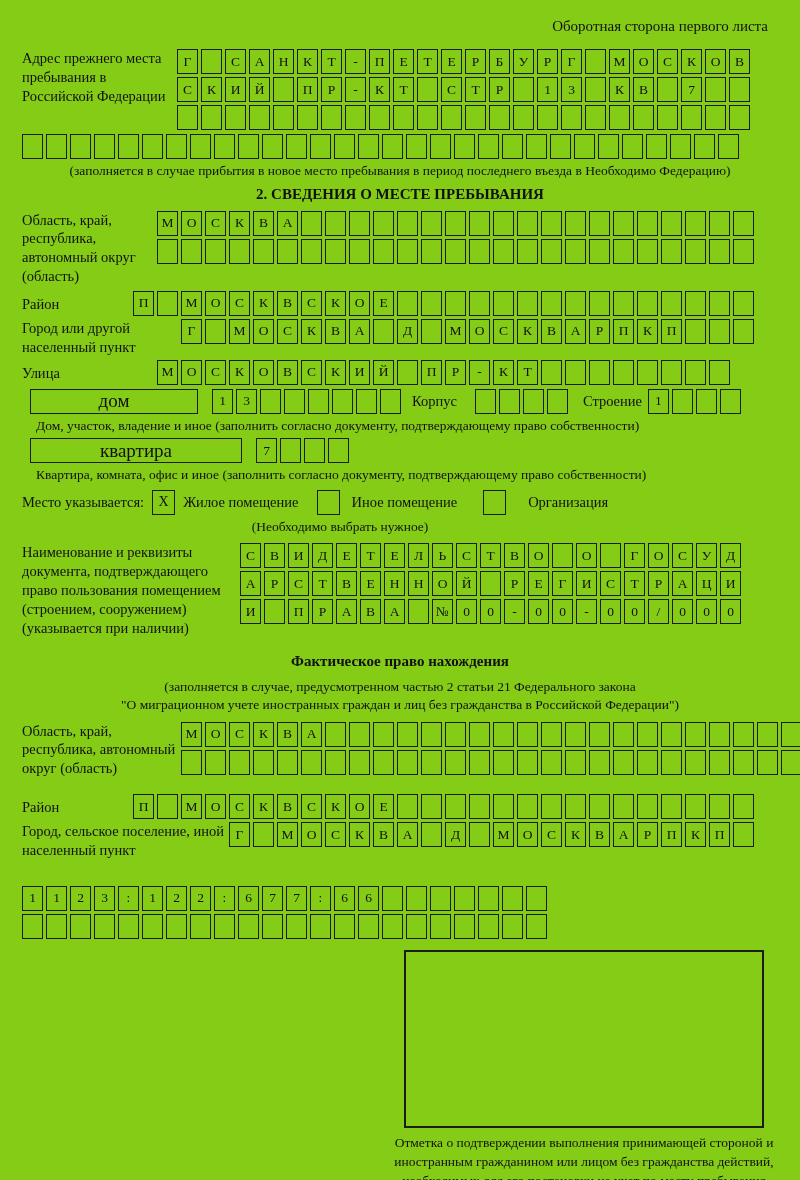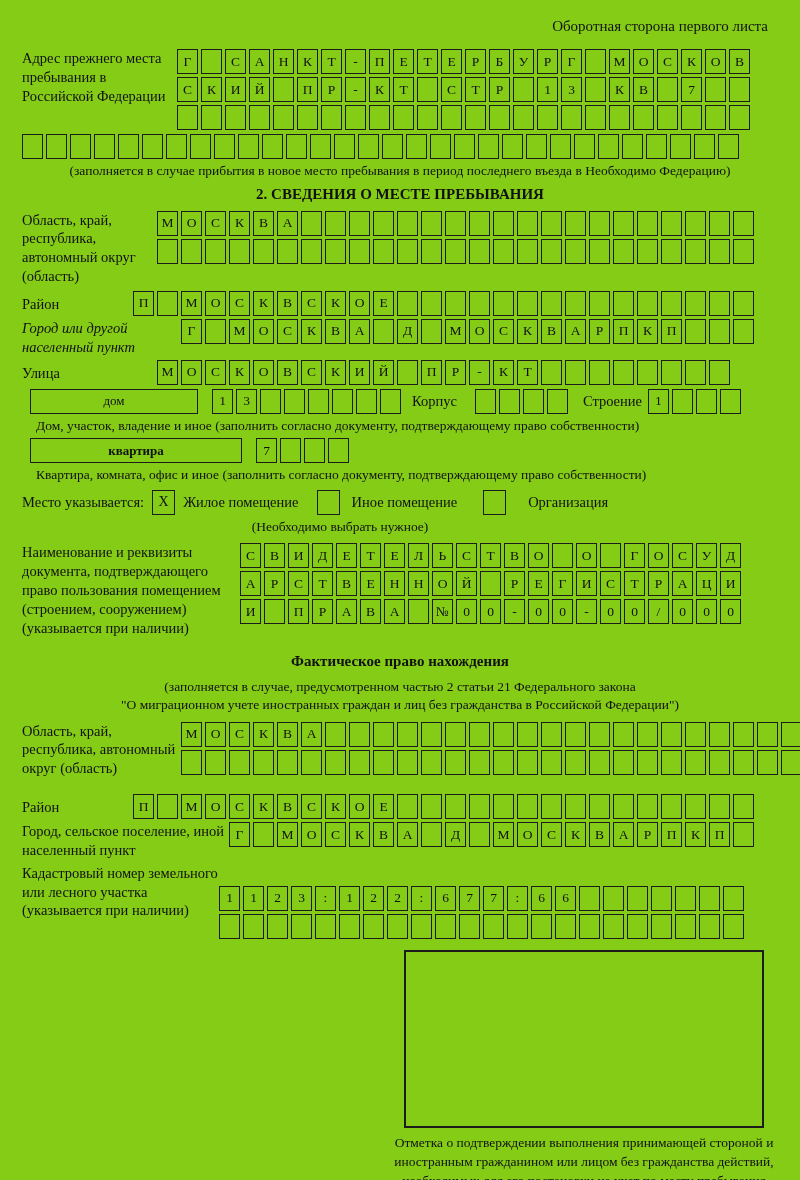--- a/index.html
+++ b/index.html
@@ -19,21 +19,21 @@
     font-size:13.5px;
   }
   .stack{display:flex;}
   .stack .rows > .cells{margin-bottom:3px;}
   .caption{font-size:13.5px;line-height:1.3;}
   .caption.center{text-align:center;}
   .sec-title{text-align:center;font-weight:bold;font-size:15px;margin:6px 0 8px 0;}
   .widebox{
     box-sizing:border-box;border:1.6px solid #1c1c1c;height:25px;
     display:inline-flex;align-items:center;justify-content:center;
-    font-size:13px;flex:none;
+    font-size:19px;flex:none;
   }
   .checkbox{
     flex:none;box-sizing:border-box;width:23px;height:25px;border:1.6px solid #1c1c1c;
     display:inline-flex;align-items:center;justify-content:center;font-size:14px;
   }
   .inline-lbl{font-size:14.5px;line-height:25px;flex:none;}
   .mark-wrap{display:flex;justify-content:flex-end;margin-top:8px;}
   .mark-col{width:388px;}
   .mark-box{box-sizing:border-box;width:360px;height:178px;border:2px solid #1c1c1c;margin-left:14px;}
   .mark-caption{font-size:13.5px;text-align:center;line-height:1.4;margin-top:6px;width:400px;margin-left:-6px;}
@@ -250,21 +250,21 @@
         <span class="cell"></span>
         <span class="cell"></span>
         <span class="cell"></span>
         <span class="cell"></span>
         <span class="cell"></span>
         <span class="cell"></span>
       </div>
   </div>
 
   <div class="row" style="margin-top:2px;">
-    <div class="label" style="width:159px;font-style:italic;">Город или другой населенный пункт</div>
+    <div class="label" style="width:159px;">Город или другой населенный пункт</div>
     <div class="cells">
         <span class="cell">Г</span>
         <span class="cell"></span>
         <span class="cell">М</span>
         <span class="cell">О</span>
         <span class="cell">С</span>
         <span class="cell">К</span>
         <span class="cell">В</span>
         <span class="cell">А</span>
         <span class="cell"></span>
@@ -339,21 +339,21 @@
     <div class="cells">
         <span class="cell">1</span>
         <span class="cell"></span>
         <span class="cell"></span>
         <span class="cell"></span>
       </div>
   </div>
   <div class="caption" style="margin:3px 0 4px 14px;">Дом, участок, владение и иное (заполнить согласно документу, подтверждающему право собственности)</div>
 
   <div class="row" style="align-items:center;">
-    <div class="widebox" style="width:212px;margin-left:8px;font-weight:bold;">квартира</div>
+    <div class="widebox" style="width:212px;margin-left:8px;">квартира</div>
     <div class="cells" style="margin-left:14px;">
         <span class="cell">7</span>
         <span class="cell"></span>
         <span class="cell"></span>
         <span class="cell"></span>
       </div>
   </div>
   <div class="caption" style="margin:3px 0 6px 14px;">Квартира, комната, офис и иное (заполнить согласно документу, подтверждающему право собственности)</div>
 
   <div class="row" style="align-items:center;">
@@ -562,21 +562,20 @@
         <span class="cell">А</span>
         <span class="cell">Р</span>
         <span class="cell">П</span>
         <span class="cell">К</span>
         <span class="cell">П</span>
         <span class="cell"></span>
       </div>
   </div>
 
   <div class="stack" style="margin-top:4px;">
-    <div class="label" style="width:197px;">Кадастровый номер земельного или лесного участка (указывается при наличии)</div>
     <div class="rows" style="padding-top:22px;">
       <div class="cells">
           <span class="cell">1</span>
           <span class="cell">1</span>
           <span class="cell">2</span>
           <span class="cell">3</span>
           <span class="cell">:</span>
           <span class="cell">1</span>
           <span class="cell">2</span>
           <span class="cell">2</span>

